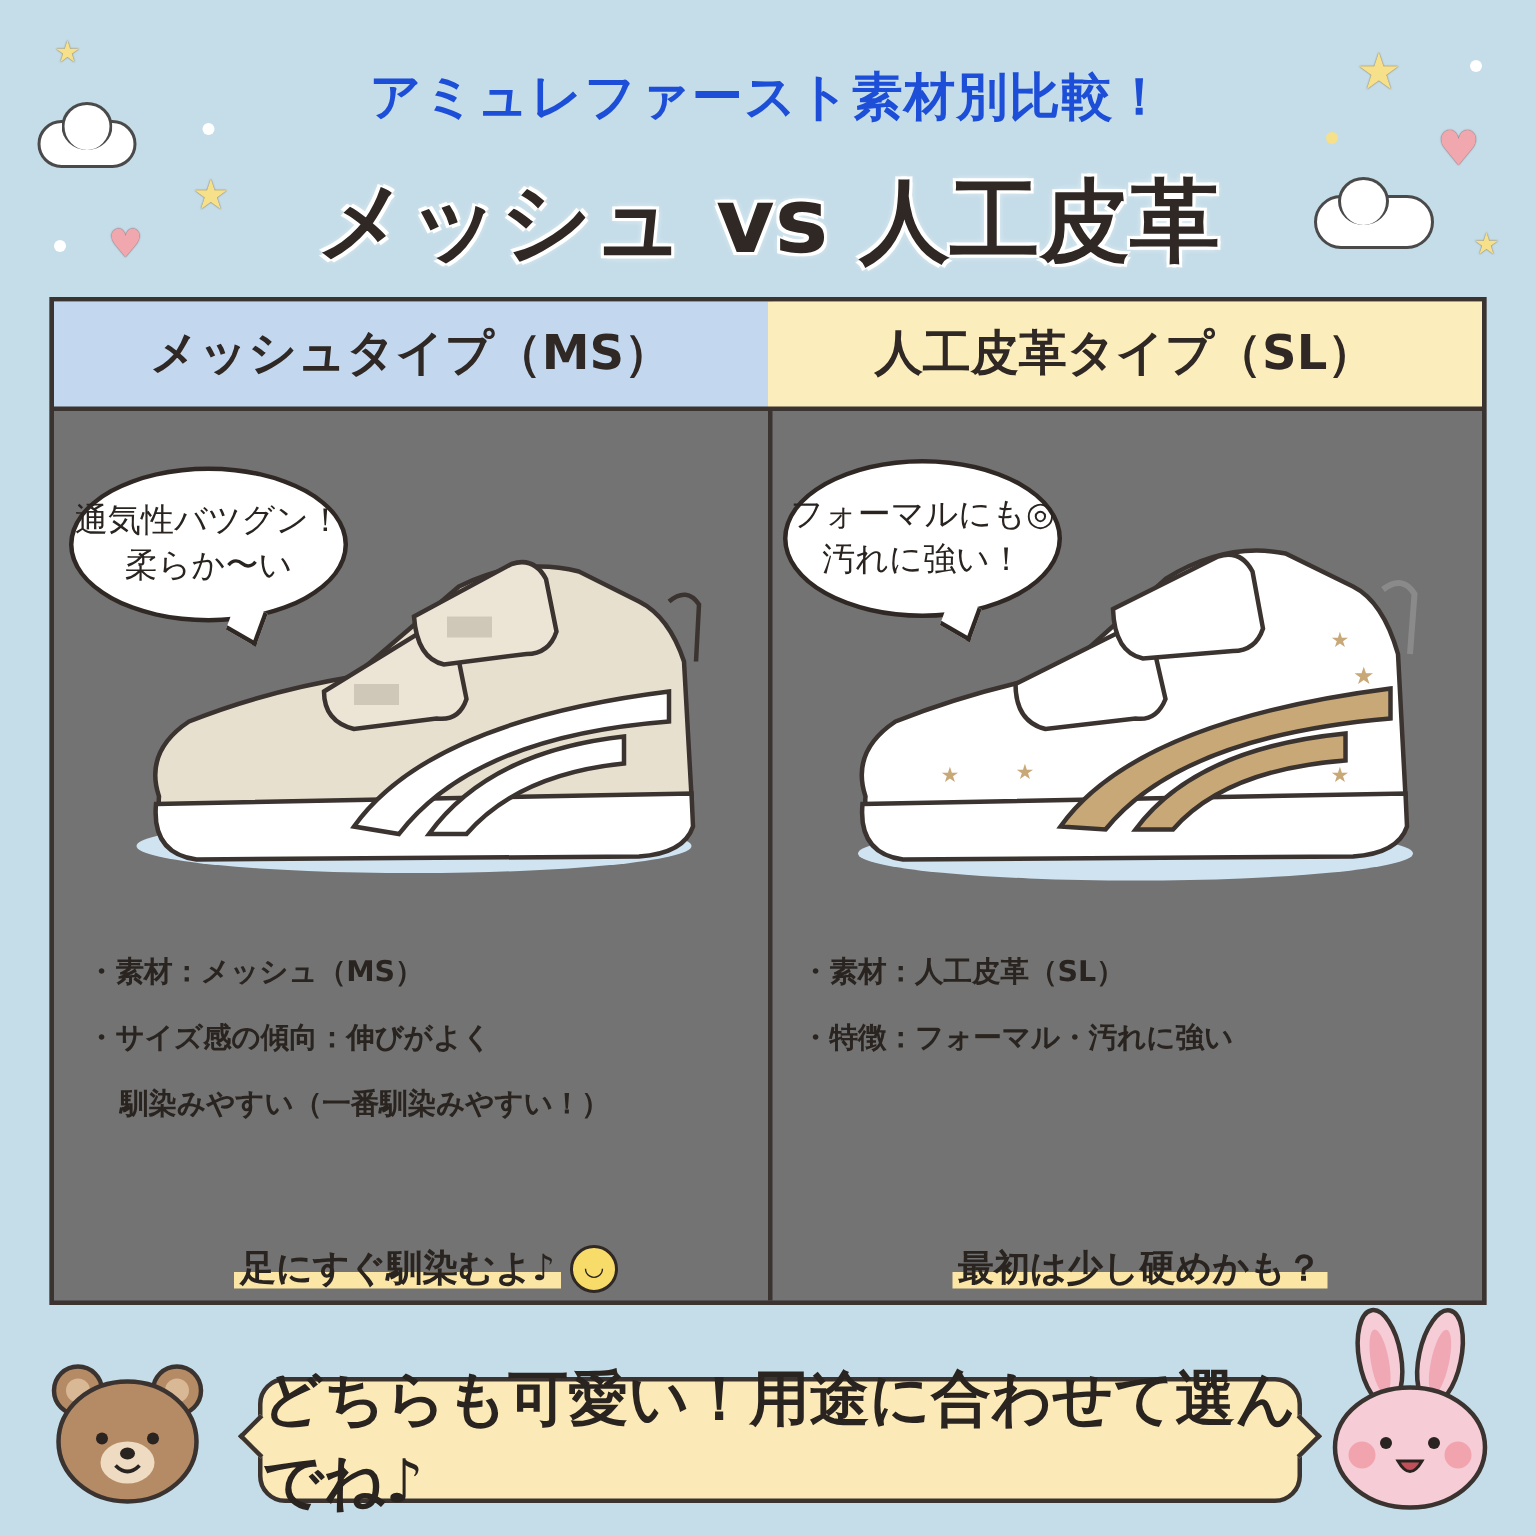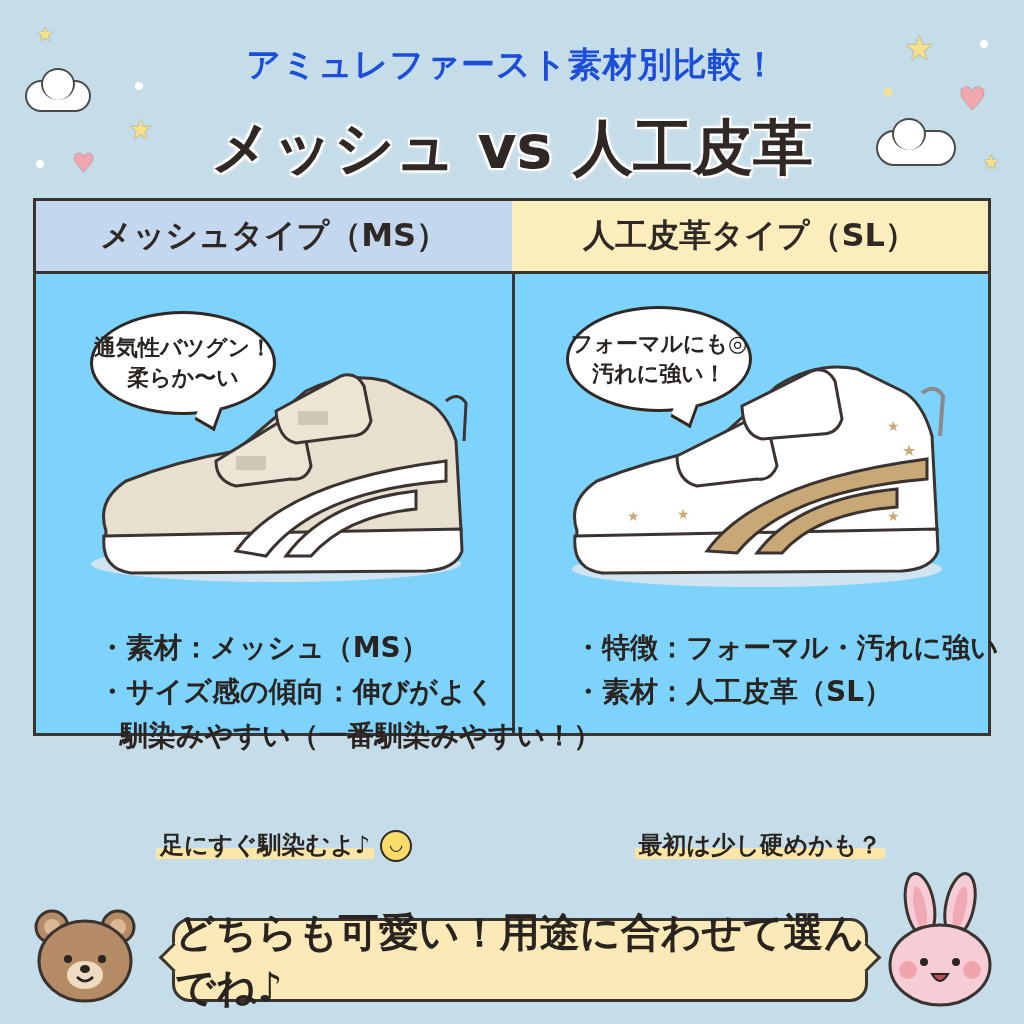--- a/index.html
+++ b/index.html
@@ -5,32 +5,32 @@
   html,body{margin:0;padding:0;}
   body{width:1024px;height:1024px;background:#c5dde9;position:relative;overflow:hidden;font-family:"DejaVu Sans",sans-serif;color:#2a2420;}
   .title1{position:absolute;left:0;right:0;top:42px;text-align:center;font-size:34px;font-weight:bold;letter-spacing:1px;color:#1d4ed8;}
   .title2{position:absolute;left:0;right:0;top:108px;text-align:center;font-size:60px;font-weight:bold;color:#2f2824;text-shadow:0 0 6px #fff,0 0 3px #fff,2px 2px 0 #fff,-2px -2px 0 #fff,2px -2px 0 #fff,-2px 2px 0 #fff;}
   .deco{position:absolute;}
   .star{color:#f6e08a;font-size:28px;text-shadow:0 0 1px #5a4a30;}
   .heart{color:#f0a8ae;font-size:26px;text-shadow:0 0 1px #5a3a3a;}
   .dot{width:8px;height:8px;border-radius:50%;background:#fff;}
   .cloud{width:70px;height:34px;background:#fff;border:2px solid #4a4a4a;border-radius:20px;}
   .cloud:before{content:"";position:absolute;left:14px;top:-14px;width:30px;height:30px;background:#fff;border:2px solid #4a4a4a;border-bottom:none;border-radius:50%;}
-  .table{position:absolute;left:33px;top:198px;width:958px;height:538px;border:3px solid #3a3330;background:#7dd3fc;box-sizing:border-box;}
+  .table{position:absolute;left:33px;top:198px;width:958px;height:672px;border:3px solid #3a3330;background:#737373;box-sizing:border-box;}
   .col{position:absolute;top:0;bottom:0;width:50%;}
   .col.left{left:0;border-right:3px solid #3a3330;}
   .col.right{right:0;}
   .head{height:70px;border-bottom:3px solid #3a3330;display:flex;align-items:center;justify-content:center;font-size:32px;font-weight:bold;color:#2f2824;}
   .left .head{background:#c3d8ef;}
   .right .head{background:#fbeebc;}
-  .bubble{position:absolute;background:#fff;border:3px solid #2f2824;border-radius:50%;display:flex;flex-direction:column;align-items:center;justify-content:center;font-size:22px;font-weight:bold;line-height:1.35;margin-left:44px;}
+  .bubble{position:absolute;background:#fff;border:3px solid #2f2824;border-radius:50%;display:flex;flex-direction:column;align-items:center;justify-content:center;font-size:22px;font-weight:normal;line-height:1.35;}
   .bubble:after{content:"";position:absolute;bottom:-14px;left:58%;width:20px;height:20px;background:#fff;border-right:3px solid #2f2824;border-bottom:3px solid #2f2824;transform:rotate(30deg) skew(10deg);}
   .shoe{position:absolute;}
   .shadow{position:absolute;border-radius:50%;background:#cfe3f1;}
-  .bullets{position:absolute;left:22px;top:425px;font-size:28px;font-weight:bold;line-height:44px;margin-left:40px;}
+  .bullets{position:absolute;left:22px;top:425px;font-size:19px;font-weight:bold;line-height:44px;}
   .bullets .b{white-space:nowrap;}
   .bullets .cont{padding-left:22px;}
   .note{position:absolute;left:0;right:0;top:628px;text-align:center;font-size:24px;font-weight:bold;margin-left:20px;}
   .note span.hl{background:linear-gradient(transparent 60%,#fbe6a6 60%);padding:0 4px;}
   .smiley{display:inline-block;width:28px;height:28px;border-radius:50%;background:#f8dc6a;border:2px solid #2f2824;vertical-align:middle;text-align:center;line-height:26px;font-size:16px;margin-left:6px;}
   .footer{position:absolute;left:172px;top:918px;width:690px;height:78px;background:#fbeab7;border:3px solid #3a3330;border-radius:18px;display:flex;align-items:center;justify-content:center;font-size:40px;font-weight:bold;color:#2a2420;}
   .footer:before,.footer:after{content:"";position:absolute;top:26px;width:18px;height:18px;background:#fbeab7;border-left:3px solid #3a3330;border-bottom:3px solid #3a3330;}
   .footer:before{left:-12px;transform:rotate(45deg);}
   .footer:after{right:-12px;transform:rotate(-135deg);}
   .bear{position:absolute;left:30px;top:905px;width:110px;height:100px;}
@@ -100,22 +100,22 @@
       <path d="M185,65 L255,30 Q270,25 278,40 L285,78 Q280,93 265,93 L205,98 Q186,94 185,65 Z" fill="#ffffff" stroke="#3a3330" stroke-width="3"></path>
       <path d="M150,210 Q200,140 370,118 L370,138 Q230,150 180,212 Z" fill="#c9a877" stroke="#3a3330" stroke-width="3"></path>
       <path d="M200,212 Q240,158 340,148 L340,166 Q260,172 225,212 Z" fill="#c9a877" stroke="#3a3330" stroke-width="3"></path>
       <text x="70" y="180" font-size="14" fill="#c9a877">★</text>
       <text x="120" y="178" font-size="14" fill="#c9a877">★</text>
       <text x="330" y="90" font-size="14" fill="#c9a877">★</text>
       <text x="345" y="115" font-size="16" fill="#c9a877">★</text>
       <text x="330" y="180" font-size="14" fill="#c9a877">★</text>
     </svg>
     <div class="bullets">
+      <div class="b">・素材：人工皮革（SL）</div>
       <div class="b">・特徴：フォーマル・汚れに強い</div>
-      <div class="b">・素材：人工皮革（SL）</div>
     </div>
     <div class="note">
       <span class="hl">最初は少し硬めかも？</span>
     </div>
   </div>
 </div>
 
 <svg class="bear" viewBox="0 0 110 100">
   <circle cx="22" cy="22" r="16" fill="#b58b66" stroke="#3a3330" stroke-width="3"></circle>
   <circle cx="88" cy="22" r="16" fill="#b58b66" stroke="#3a3330" stroke-width="3"></circle>

